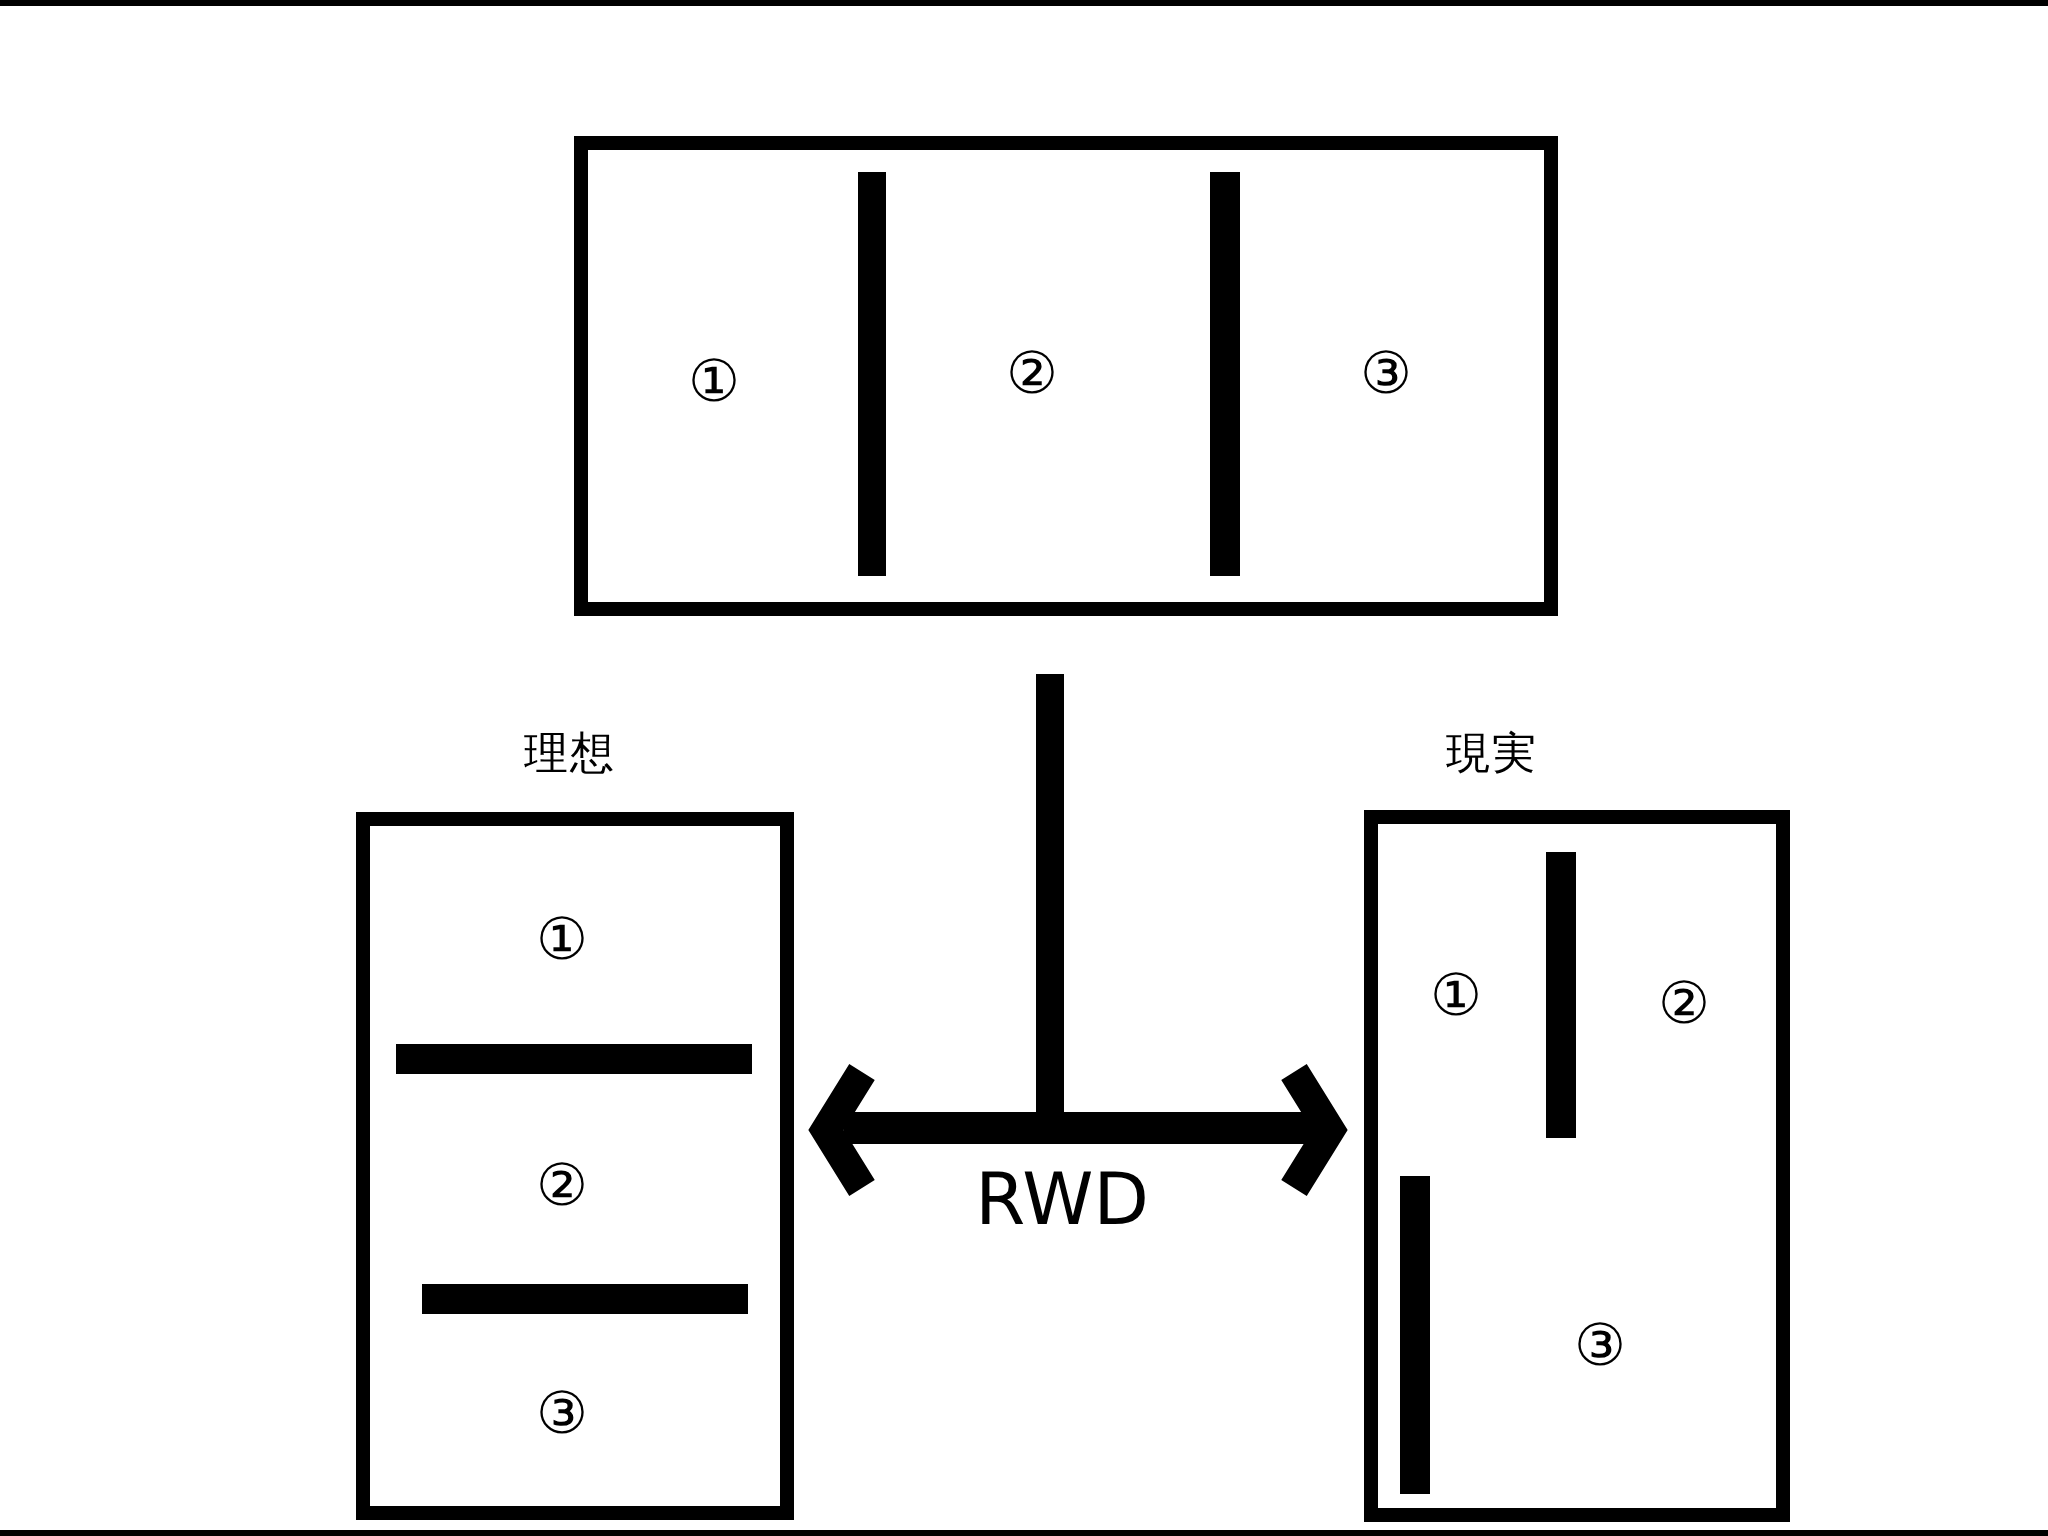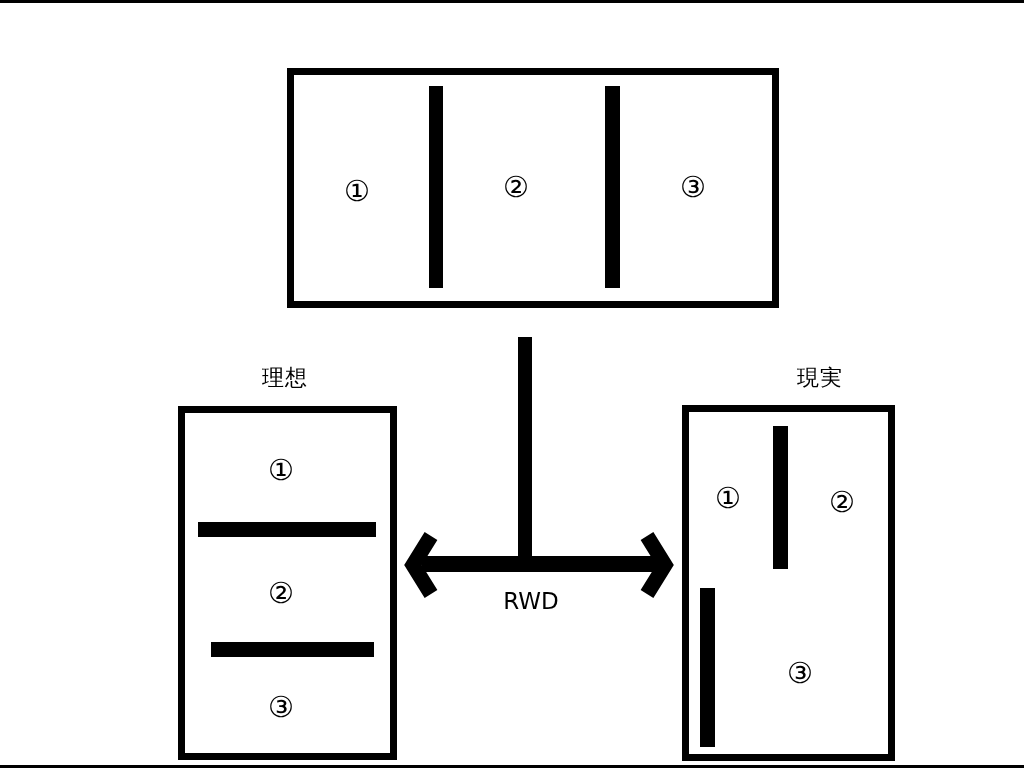--- a/index.html
+++ b/index.html
@@ -47,28 +47,28 @@
   .n-r2 { left: 842px; top: 502px; }
   .n-r3 { left: 800px; top: 673px; }
 
   .caption {
     position: absolute;
     transform: translate(-50%, -50%);
     font-size: 22px; line-height: 1; color: #000;
     letter-spacing: 1px; white-space: nowrap;
   }
   .cap-ideal   { left: 285px; top: 378px; }
-  .cap-reality { left: 820px; top: 378px; }
+  .cap-reality { left: 746px; top: 378px; }
 
   .arrow-svg { position: absolute; left: 395px; top: 330px; width: 290px; height: 280px; }
 
   .arrow-label {
     position: absolute; left: 531px; top: 601px;
     transform: translate(-50%, -50%);
-    font-size: 23px; line-height: 1; color: #000; white-space: nowrap;
+    font-size: 36px; line-height: 1; color: #000; white-space: nowrap;
   }
 </style>
 </head>
 <body>
 
 <div class="canvas">
 
   <div class="edge-line edge-top"></div>
   <div class="edge-line edge-bottom"></div>
 

